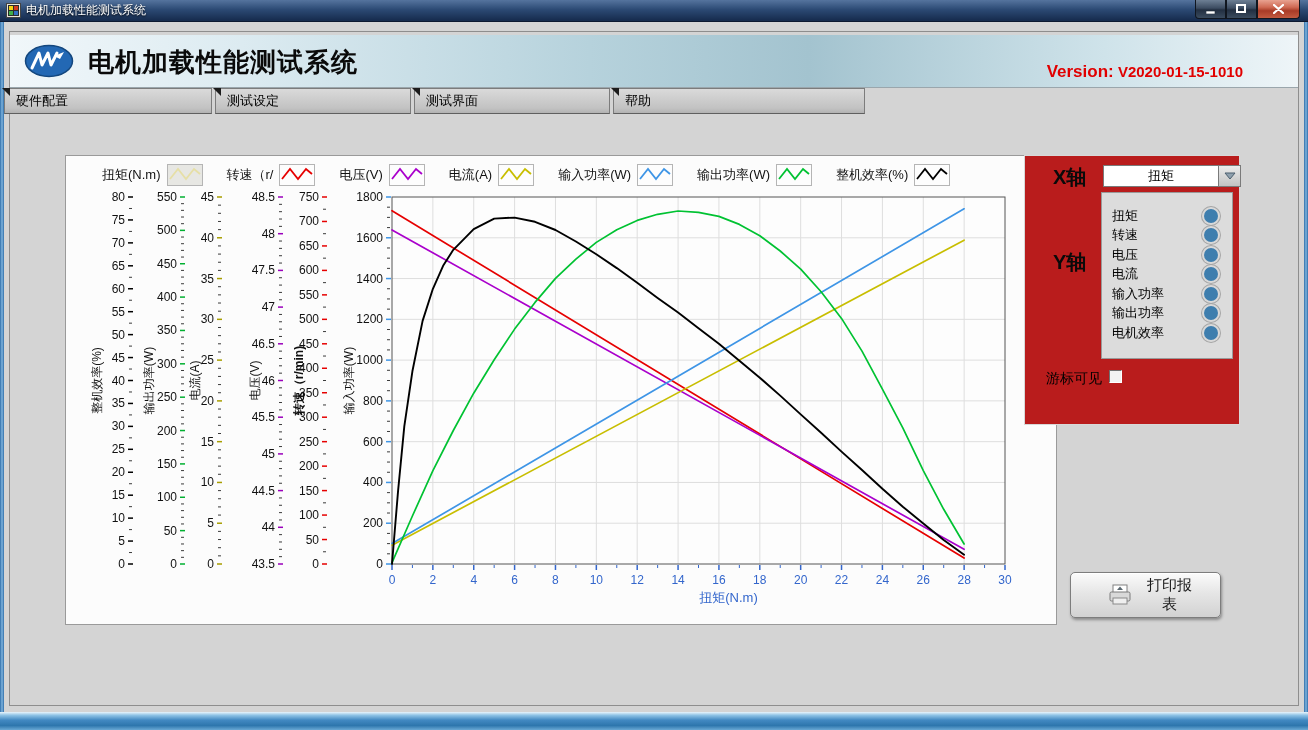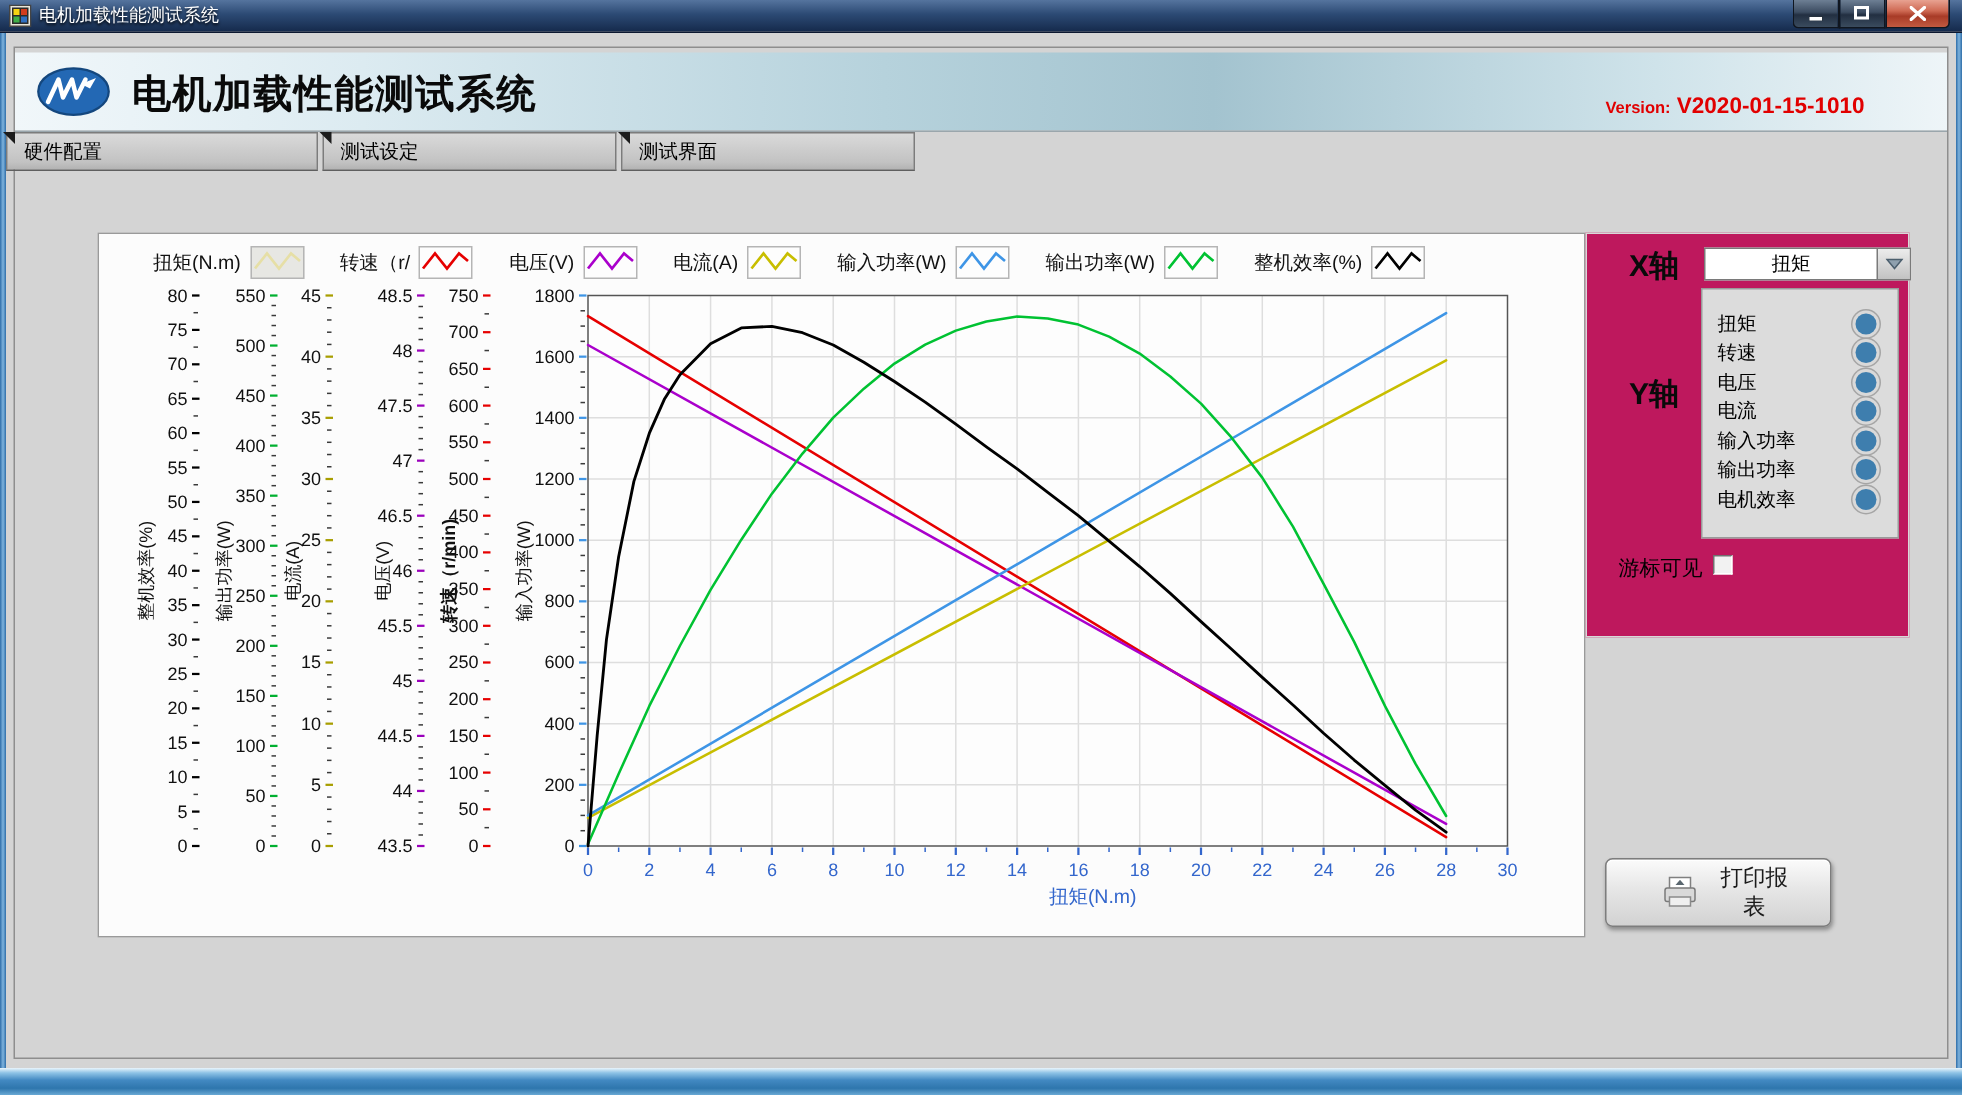--- a/index.html
+++ b/index.html
@@ -27,21 +27,21 @@
 
   
   .inner{position:absolute;left:9px;top:31px;width:1290px;height:675px;
     border:1px solid #8e8e8e;background:#D4D4D4;}
   .header-band{position:absolute;left:10px;top:35px;width:1288px;height:53px;
     background:linear-gradient(90deg,#f1f7fa 0%,#dcebf1 18%,#b6d2dc 45%,#a3c3cf 62%,#cfe3ea 85%,#eef5f8 100%);
     border-bottom:1px solid #9aa6ac;}
   .logo{position:absolute;left:14px;top:9px;width:50px;height:34px;}
   .header-title{position:absolute;left:78px;top:10px;font-size:26px;font-weight:700;color:#0a0a0a;letter-spacing:1px;}
   .version{position:absolute;right:55px;top:27px;font-size:15px;font-weight:700;color:#e10000;}
-  .version .vlabel{font-size:11px;}
+  .version .vlabel{font-size:17px;}
 
   
   .tabs{position:absolute;left:4px;top:88px;width:1120px;height:27px;display:flex;}
   .tab{height:26px;margin-right:3px;position:relative;
     background:linear-gradient(180deg,#dadada 0%,#c2c2c2 80%,#b2b2b2 100%);
     border:1px solid #7c7c7c;border-bottom:1px solid #5f5f5f;
     font-size:13px;color:#000;display:flex;align-items:center;padding-left:11px;cursor:default;}
   .tab::before{content:"";position:absolute;left:-3px;top:-1px;border-style:solid;
     border-width:8px 0 0 8px;border-color:#1c1c1c transparent transparent transparent;}
   .tab:nth-child(1){width:208px}.tab:nth-child(2){width:196px}.tab:nth-child(3){width:196px}
@@ -53,21 +53,21 @@
   .chart-panel{position:absolute;left:65px;top:155px;width:992px;height:470px;
     background:#FCFCFC;border:1px solid #9a9a9a;}
   .legend{position:absolute;left:36px;top:6px;height:26px;display:flex;align-items:center;z-index:3;}
   .lg{display:flex;align-items:center;margin-right:24px;}
   .lg-label{font-size:13px;color:#111;margin-right:6px;white-space:nowrap;}
   .lg-icon{width:36px;height:22px;background:#fdfdfd;border:1px solid #b5b5b5;display:flex;align-items:center;justify-content:center;}
   .lg:first-child .lg-icon{background:#e7e7e3;}
   svg text{font-family:"Liberation Sans","DejaVu Sans",sans-serif;}
 
   
-  .ctrl-panel{position:absolute;left:1057px;top:155px;width:216px;height:270px;background:#be185d;border:1px solid #d8d8d8;text-decoration:underline;}
+  .ctrl-panel{position:absolute;left:1024px;top:155px;width:216px;height:270px;background:#b91c1c;border:1px solid #d8d8d8;text-decoration:underline;}
   .ctrl-xlabel{position:absolute;left:28px;top:8px;font-size:20px;font-weight:600;color:#0a0a0a;}
   .ctrl-ylabel{position:absolute;left:28px;top:93px;font-size:20px;font-weight:600;color:#0a0a0a;}
   .combo{position:absolute;left:78px;top:9px;width:138px;height:22px;border:1px solid #7a7a7a;background:#fff;display:flex;}
   .combo-value{flex:1;font-size:13px;color:#000;display:flex;align-items:center;justify-content:center;}
   .combo-btn{width:22px;height:100%;border-left:1px solid #7a7a7a;
     background:linear-gradient(180deg,#ececec,#c2c2c2);display:flex;align-items:center;justify-content:center;}
   .listbox{position:absolute;left:76px;top:36px;width:132px;height:167px;background:#DCDCDC;border:1px solid #9a9a9a;padding-top:13px;}
   .yrow{height:19.5px;display:flex;align-items:center;padding:0 12px 0 10px;}
   .yrow-label{flex:1;font-size:13px;color:#000;}
   .led{width:14px;height:14px;border-radius:50%;background:#3E7EAE;
@@ -135,20 +135,21 @@
     <div class="version">
       <span class="vlabel">Version:</span>
       <span>V2020-01-15-1010</span>
     </div>
   </div>
 
   <div class="tabs">
     <div class="tab">硬件配置</div>
     <div class="tab">测试设定</div>
     <div class="tab">测试界面</div>
+    <div class="tab">帮助</div>
   </div>
 
   <div class="chart-panel">
     <div class="legend" id="legend">
         <div class="lg">
           <span class="lg-label">扭矩(N.m)</span>
           <span class="lg-icon">
             <svg width="34" height="20" viewBox="0 0 34 20">
               <polyline points="2,14 10,4 18,14 26,4 32,9" fill="none" stroke="#E6DFA6" stroke-width="1.8"></polyline>
             </svg>

